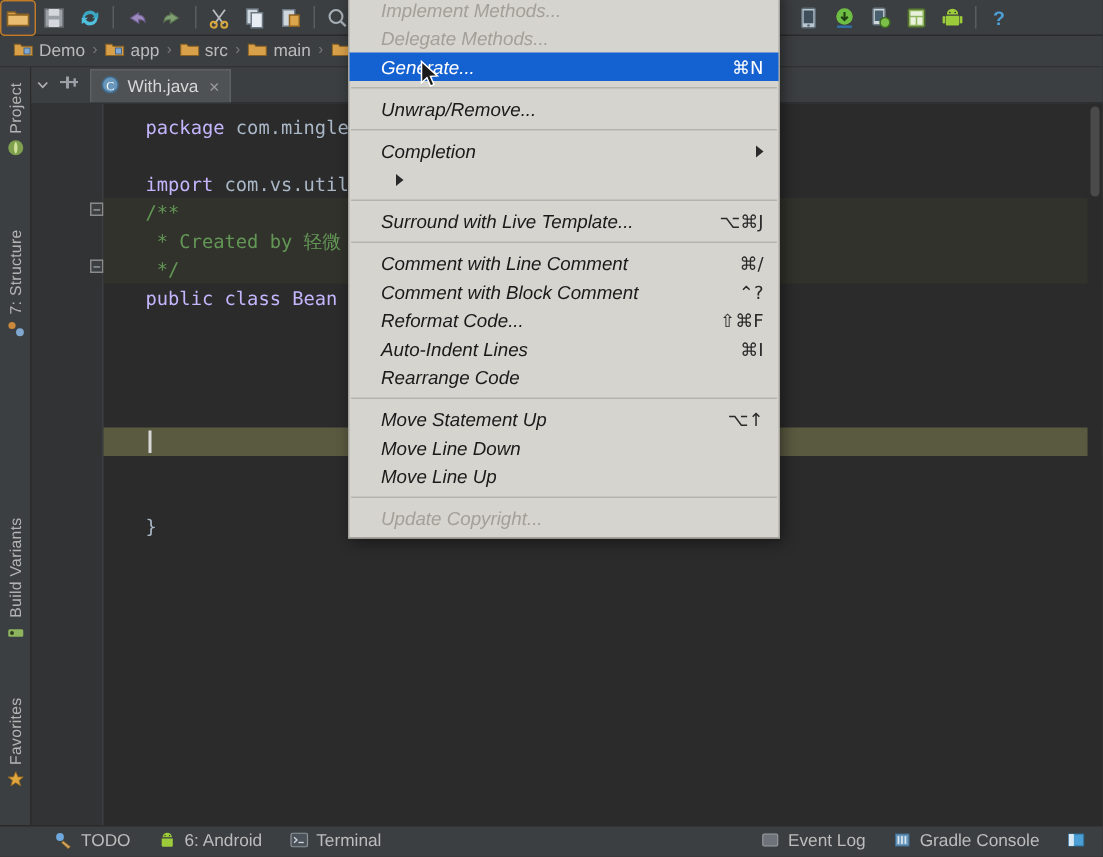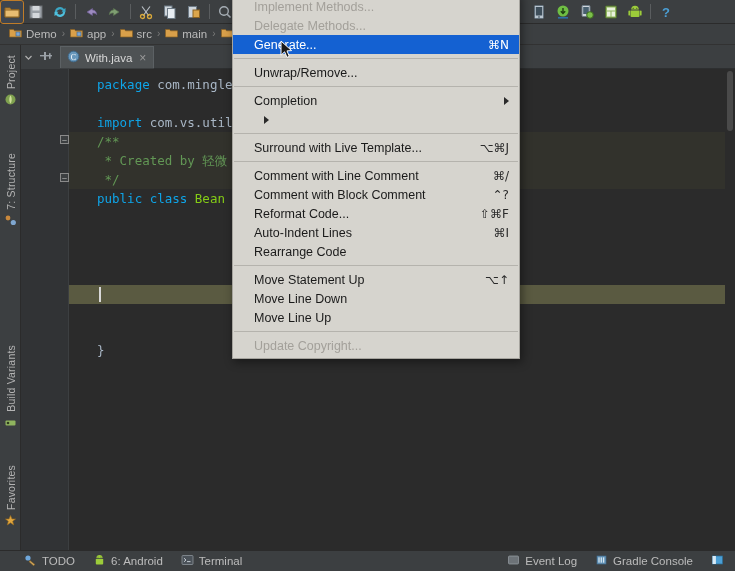--- a/index.html
+++ b/index.html
@@ -131,24 +131,24 @@
   }
   .ln { position: absolute; left: 28px; height: 19px; white-space: pre; }
   .hl-line {
     position: absolute; left: 48px; width: 666px; height: 19px;
     background: #5a5a41;
   }
   .doc-line {
     position: absolute; left: 48px; width: 666px; height: 19px;
     background: #32322c;
   }
-  .kw   { color: #0ea5e9; }
+  .kw   { color: #c4b5fd; }
   .plain{ color: #a9b7c6; }
   .doc  { color: #629755; }
-  .cls  { color: #84cc16; }
+  .cls  { color: #c4b5fd; }
   .caret {
     position: absolute;
     width: 1.5px; height: 15px; background: #d8d8d8;
   }
 
   
   .ctxmenu {
     position: absolute; left: 232px; top: -8px;
     width: 288px;
     background: #d6d4ce;
@@ -159,21 +159,21 @@
     color: #1a1a1a;
     z-index: 50;
   }
   .mi {
     position: relative;
     display: flex; align-items: center;
     height: 19px;
     padding: 0 10px 0 21px;
     white-space: nowrap;
   }
-  .mi .mlabel { flex: 1; }
+  .mi .mlabel { flex: 1; font-style: italic; }
   .mi .maccel {
     color: #2a2a2a; font-size: 12px; margin-left: 16px;
     font-family: "DejaVu Sans", sans-serif;
   }
   .mi.disabled .mlabel, .mi.disabled .maccel { color: #a3a09a; }
   .mi.sel { background: #1461d2; }
   .mi.sel .mlabel, .mi.sel .maccel { color: #ffffff; }
   .msep {
     height: 1px; background: #b5b3ad; margin: 4px 1px 4px 1px;
   }
@@ -200,21 +200,21 @@
     border-top: 1px solid #2b2b2b;
     display: flex; align-items: center;
   }
   .sb-item {
     display: flex; align-items: center;
     font-size: 11.5px; color: #bcbcbc;
     margin-right: 18px;
     white-space: nowrap;
   }
   .sb-item .si { margin-right: 5px; display: block; }
-  .sb-left { display: flex; align-items: center; padding-left: 24px; }
+  .sb-left { display: flex; align-items: center; padding-left: 36px; }
   .sb-right { position: absolute; right: 4px; display: flex; align-items: center; }
 
   .scrollbar-v {
     position: absolute; right: 0; top: 69px;
     width: 10px; height: 481px;
     background: #2b2b2b;
   }
   .scroll-thumb {
     position: absolute; top: 2px; left: 2px;
     width: 6px; height: 60px;

